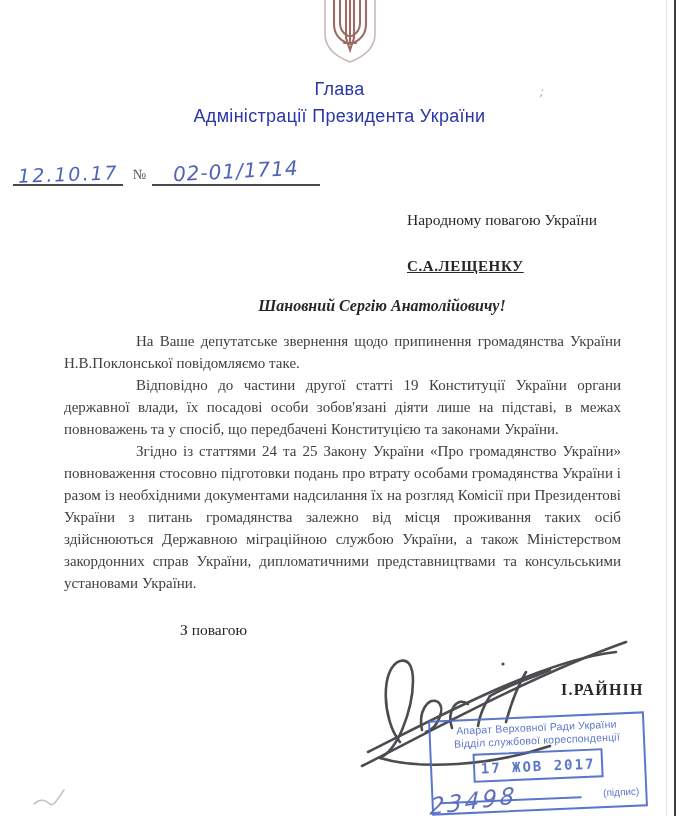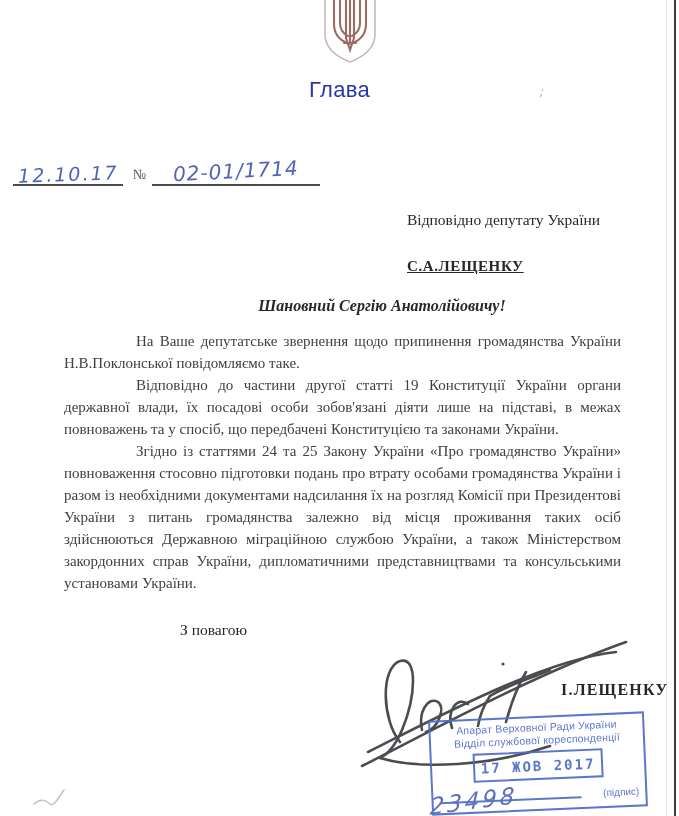--- a/index.html
+++ b/index.html
@@ -12,21 +12,21 @@
   .scan-edge { position:absolute; left:674px; top:0; width:2px; height:816px; background:#3c3c3c; }
   .scan-edge-faint { position:absolute; left:666px; top:0; width:1px; height:816px; background:#e7e7ea; }
 
   
   .emblem { position:absolute; left:320px; top:-4px; width:60px; height:68px; }
 
   
   .title-block {
     position:absolute; top:76px; left:0; width:100%; text-align:center;
     font-family:"Liberation Sans", sans-serif; color:var(--title-blue);
-    font-size:22px; line-height:27px; letter-spacing:0.3px;
+    font-size:18px; line-height:27px; letter-spacing:0.3px;
   }
   .blue-smudge { position:absolute; left:540px; top:84px; font-size:13px; color:var(--ink-blue); opacity:.55; transform:rotate(12deg); font-family:"DejaVu Sans",sans-serif;}
 
   
   .ref-line { position:absolute; top:160px; left:13px; display:flex; align-items:flex-end; }
   .hand { font-family:"DejaVu Sans", sans-serif; font-style:italic; color:var(--ink-blue); }
   .ref-date { width:110px; border-bottom:2px solid #4a4a4e; text-align:center; }
   .ref-date .hand { display:inline-block; font-size:19px; letter-spacing:2px; transform:rotate(-2deg) translateY(1px); }
   .ref-no { font-size:14px; color:#5a5a5e; padding:0 6px 3px 10px; font-family:"Liberation Serif",serif; }
   .ref-number { width:168px; border-bottom:2px solid #4a4a4e; text-align:center; }
@@ -99,32 +99,33 @@
       <path d="M26,2 V42"></path>
       <path d="M34,2 V42"></path>
       <path d="M30,0 V48"></path>
       <path d="M26,42 L30,54 L34,42"></path>
       <path d="M24,47 H36"></path>
     </g>
   </svg>
 
   <div class="title-block">
     <div>Глава</div>
+    <div>Адміністрації Президента України</div>
   </div>
   <div class="blue-smudge">;</div>
 
   <div class="ref-line">
     <span class="ref-date"><span class="hand">12.10.17</span></span>
     <span class="ref-no">№</span>
     <span class="ref-number"><span class="hand">02-01/1714</span></span>
   </div>
 
 
   <div class="recipient">
-    <div>Відповідно депутату України</div>
+    <div>Народному повагою України</div>
     <div class="recipient-name">С.А.ЛЕЩЕНКУ</div>
   </div>
 
   <div class="salutation">Шановний Сергію Анатолійовичу!</div>
 
   <div class="body-text">
     <p>На Ваше депутатське звернення щодо припинення громадянства України Н.В.Поклонської повідомляємо таке.</p>
     <p>Відповідно до частини другої статті 19 Конституції України органи державної влади, їх посадові особи зобов'язані діяти лише на підставі, в межах повноважень та у спосіб, що передбачені Конституцією та законами України.</p>
     <p>Згідно із статтями 24 та 25 Закону України «Про громадянство України» повноваження стосовно підготовки подань про втрату особами громадянства України і разом із необхідними документами надсилання їх на розгляд Комісії при Президентові України з питань громадянства залежно від місця проживання таких осіб здійснюються Державною міграційною службою України, а також Міністерством закордонних справ України, дипломатичними представництвами та консульськими установами України.</p>
   </div>
@@ -139,21 +140,21 @@
       <path d="M62,96 C58,78 68,62 78,68 C86,74 78,94 66,98"></path>
       <path d="M92,94 C86,76 98,62 108,70"></path>
       <path d="M118,92 C120,80 126,68 130,62"></path>
       <path d="M146,88 C152,66 160,48 166,38"></path>
       <path d="M130,62 C150,50 172,44 190,36"></path>
       <path d="M20,124 C60,136 130,132 190,112"></path>
     </g>
     <circle cx="143" cy="30" r="1.6" fill="#38393d" opacity="0.9"></circle>
   </svg>
 
-  <div class="signer-name">І.ЛЕЩЕНКУ</div>
+  <div class="signer-name">І.РАЙНІН</div>
 
   <div class="stamp">
     <div class="stamp-org">Апарат Верховної Ради України</div>
     <div class="stamp-org">Відділ службової кореспонденції</div>
     <div class="stamp-datebox">17 ЖОВ 2017</div>
     <div class="stamp-bottom">
       <span class="stamp-rule"></span>
       <span class="stamp-number">23498</span>
       <span class="stamp-siglabel">(підпис)</span>
     </div>

